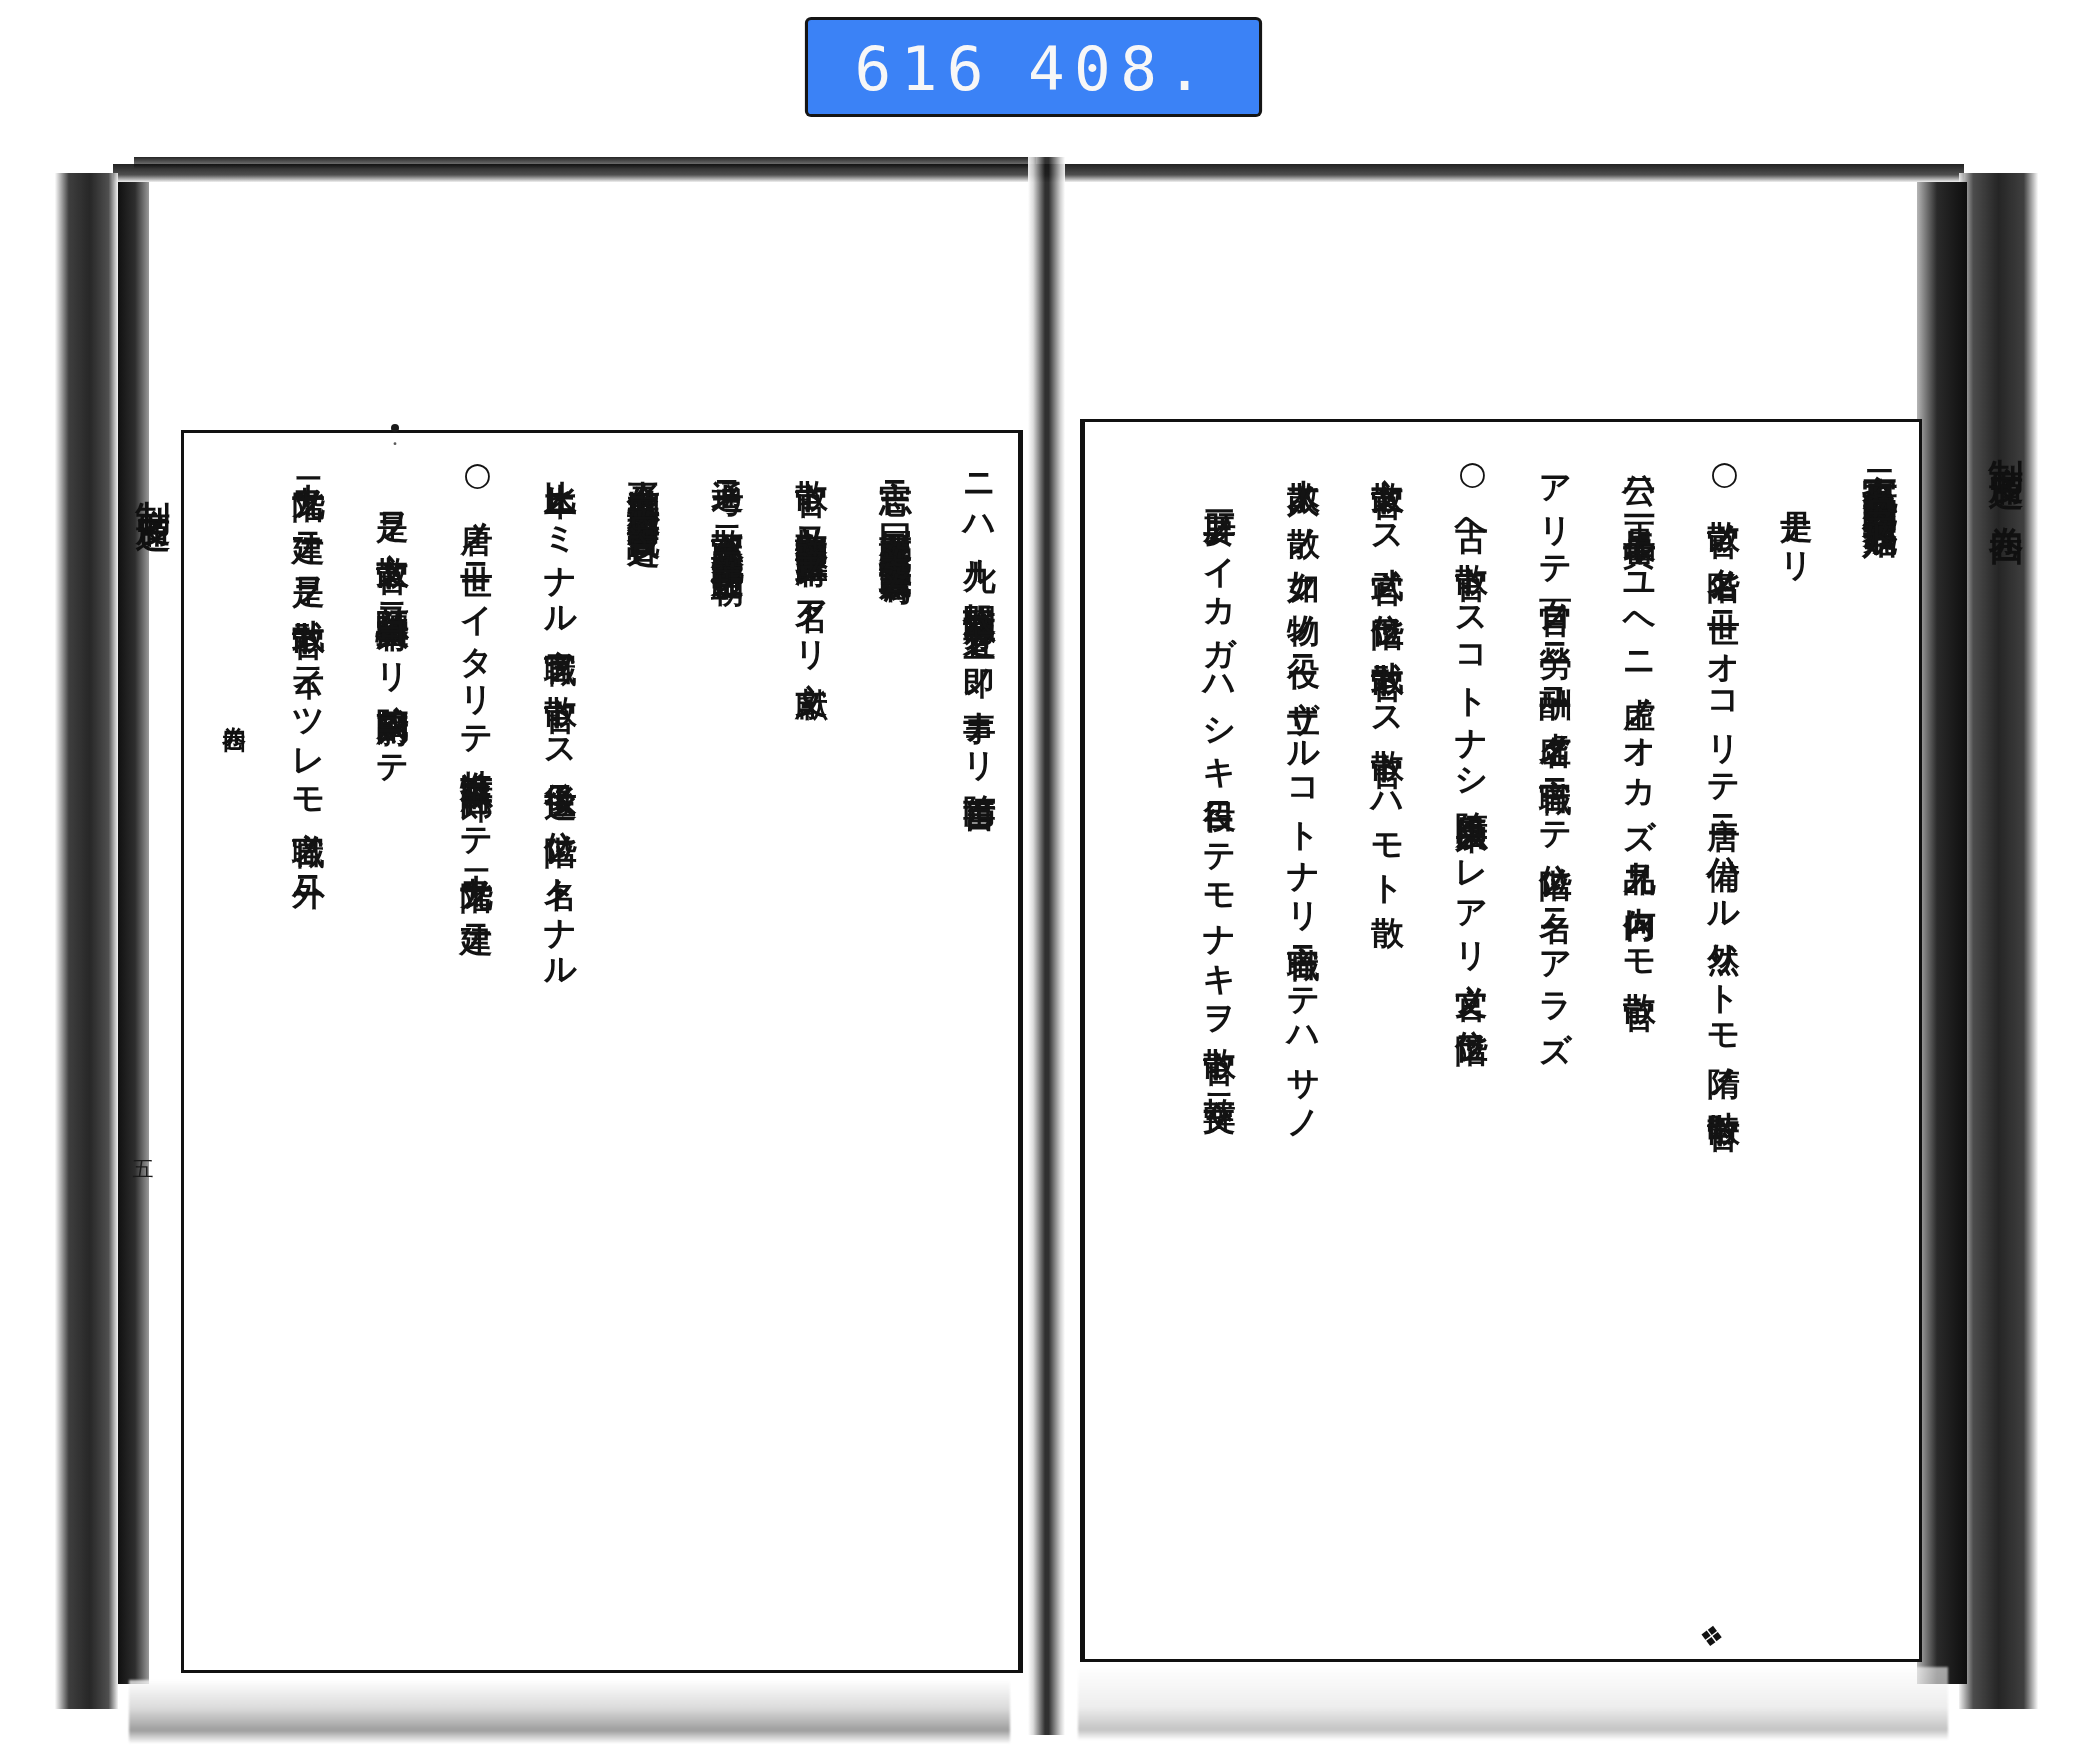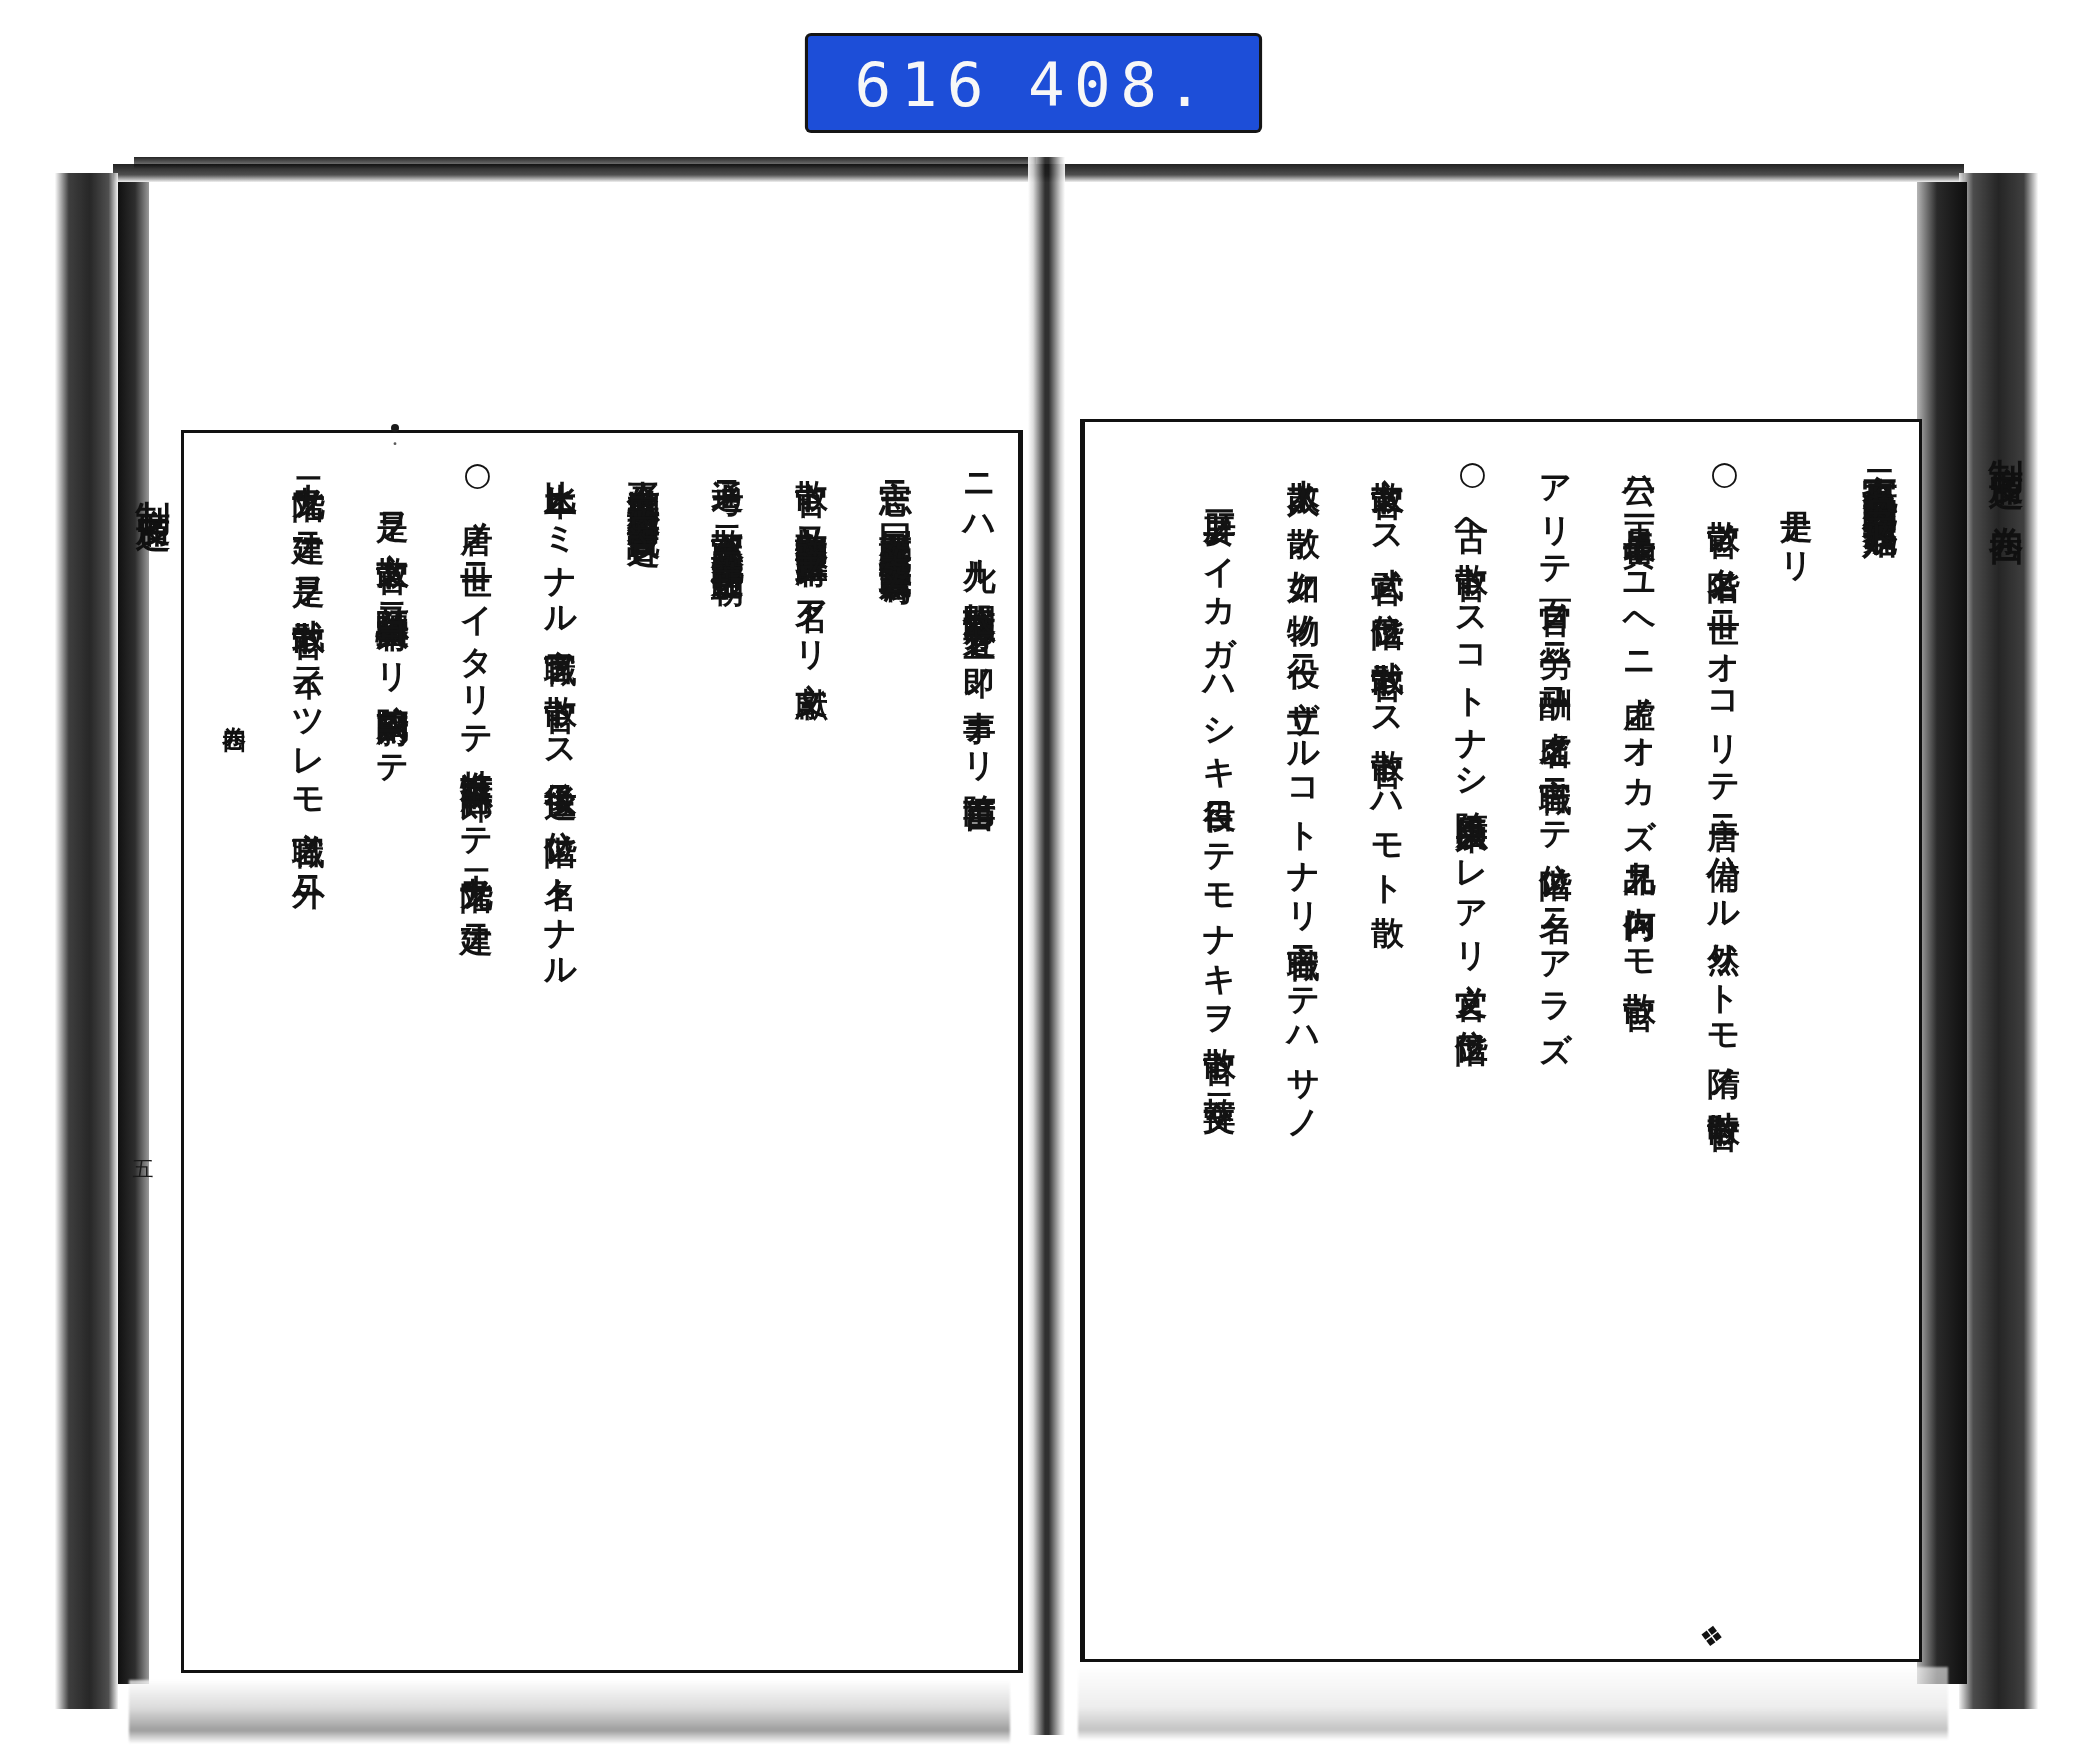--- a/index.html
+++ b/index.html
@@ -12,24 +12,24 @@
     height: 1753px;
     font-family: "DejaVu Serif", serif;
     overflow: hidden;
     position: relative;
   }
 
   
   #counter-plate {
     position: absolute;
     left: 808px;
-    top: 36px;
+    top: 20px;
     width: 451px;
     height: 94px;
-    background: #1d4ed8;
+    background: #3b82f6;
     border-radius: 3.1px;
     box-shadow: 0 0 0 3.1px #151515;
   }
   #counter-plate .digits {
     position: absolute;
     top: 12.6px;
     left: 0;
     width: 100%;
     text-align: center;
     color: #f7f7f7;

